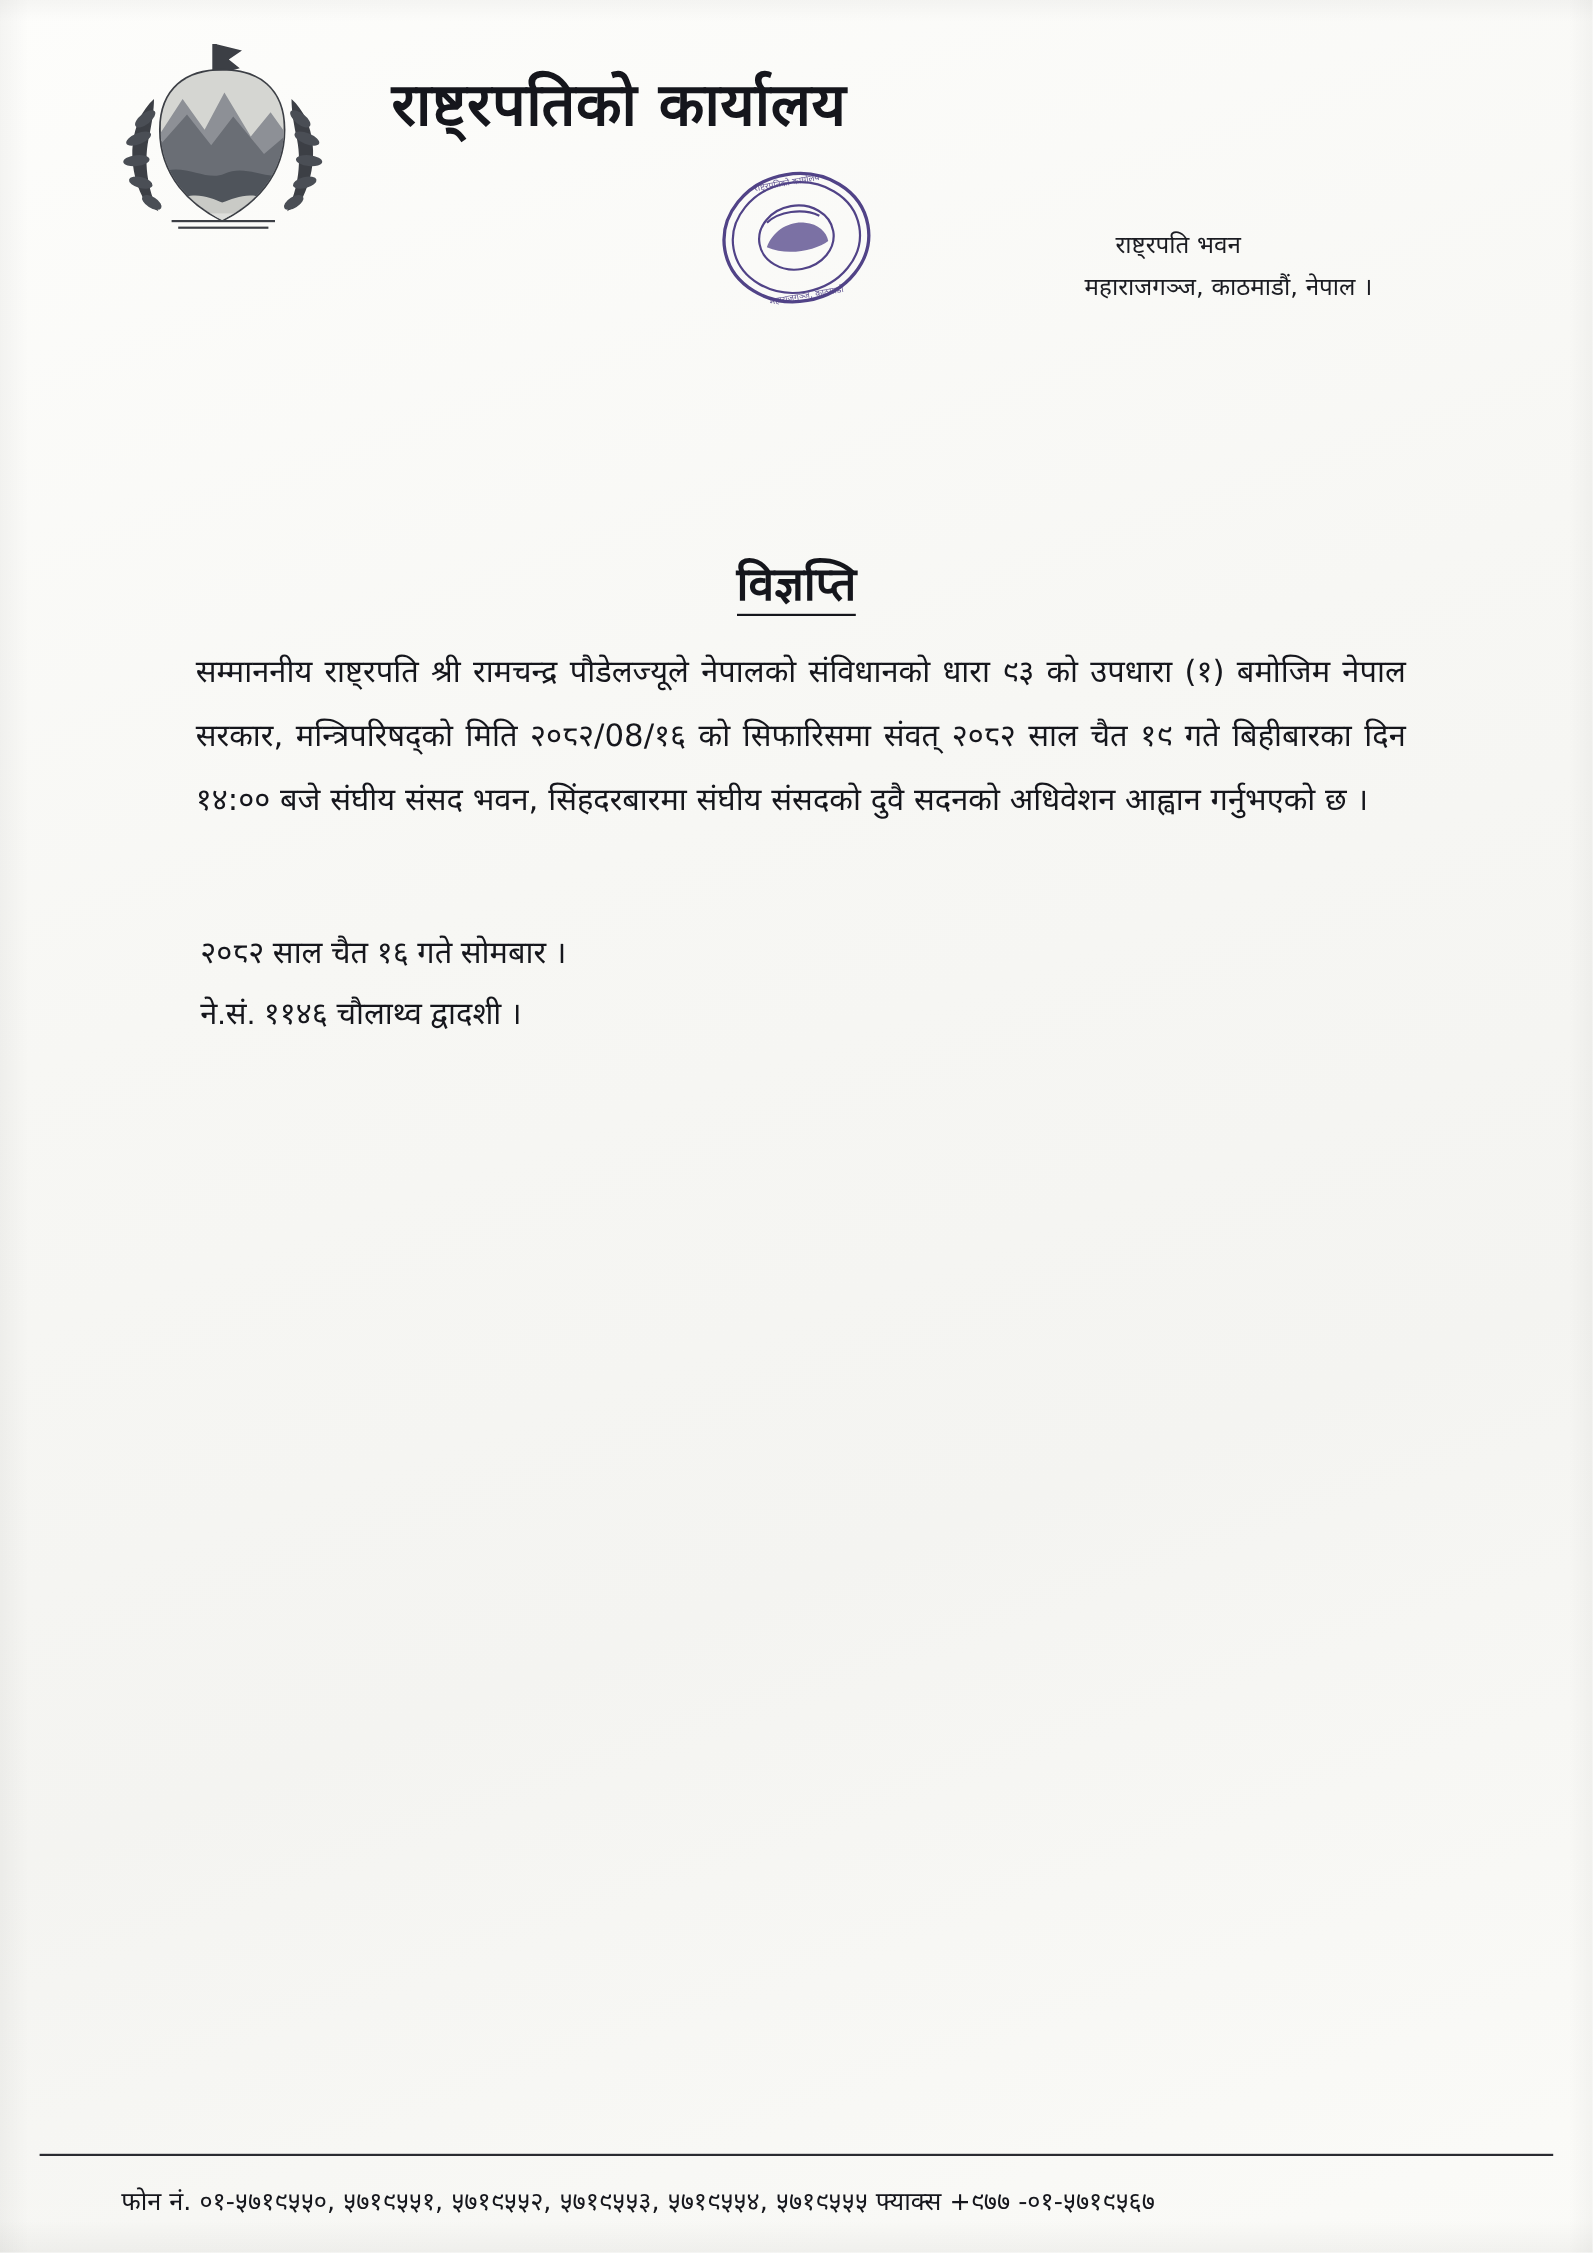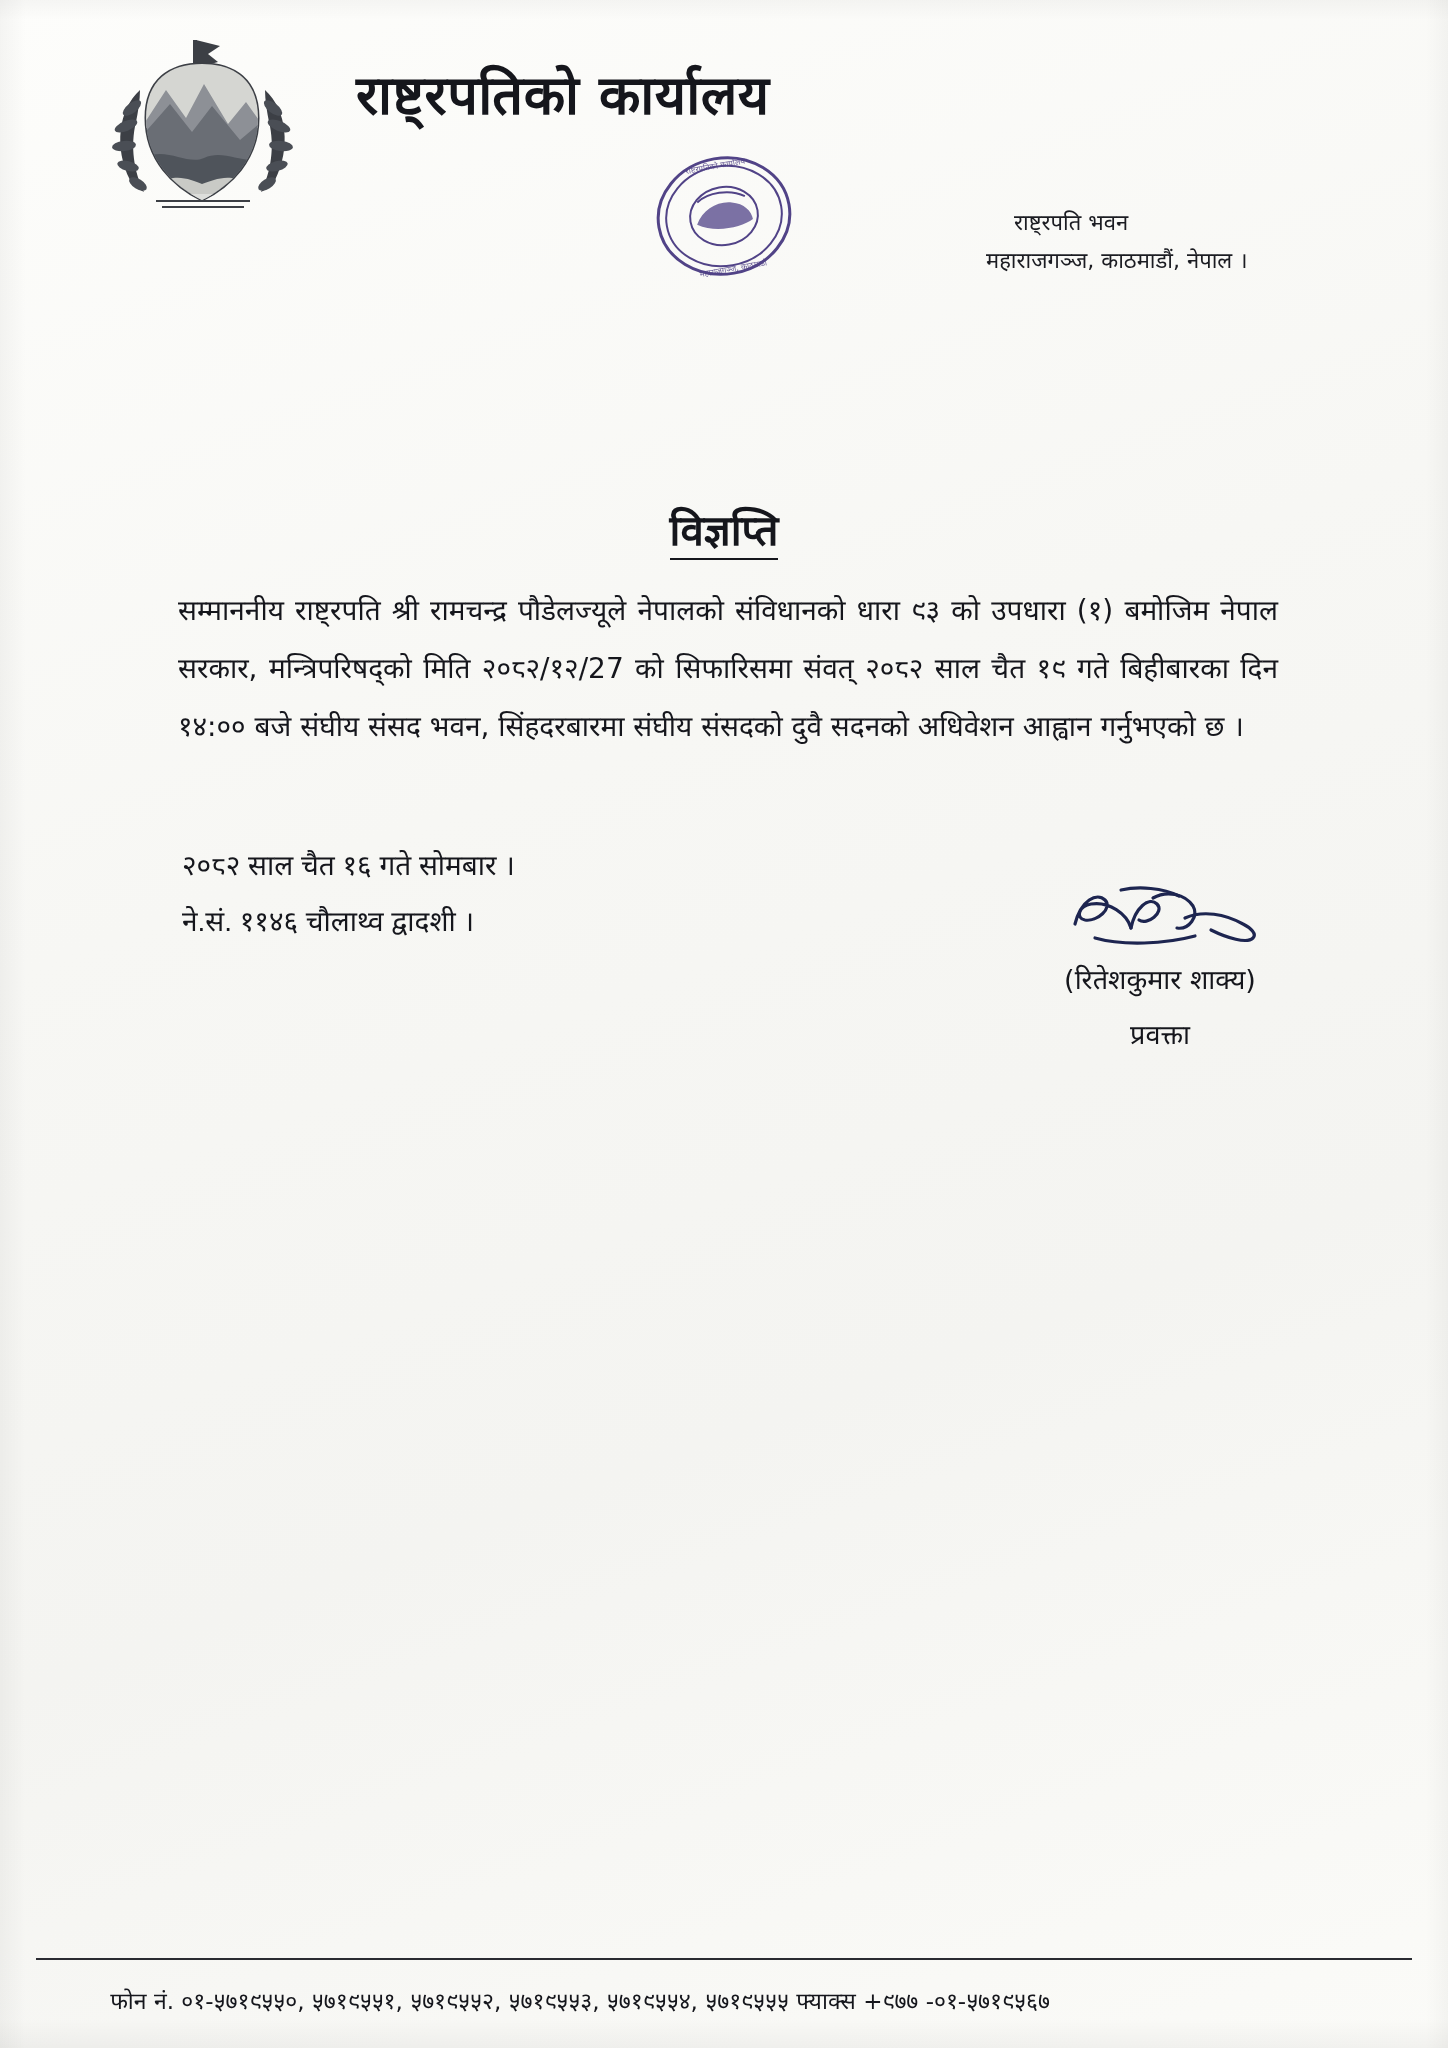--- a/index.html
+++ b/index.html
@@ -262,39 +262,23 @@
     </div>
 
     <div class="addr-line1">राष्ट्रपति भवन</div>
     <div class="addr-line2">महाराजगञ्ज, काठमाडौं, नेपाल ।</div>
   </div>
 
   <div class="notice-heading">
     <span class="u">विज्ञप्ति</span>
   </div>
 
-  <div class="body-text">सम्माननीय राष्ट्रपति श्री रामचन्द्र पौडेलज्यूले नेपालको संविधानको धारा ९३ को उपधारा (१) बमोजिम नेपाल सरकार, मन्त्रिपरिषद्को मिति २०८२/१२/27 को सिफारिसमा संवत् २०८२ साल चैत १९ गते बिहीबारका दिन १४:०० बजे संघीय संसद भवन, सिंहदरबारमा संघीय संसदको दुवै सदनको अधिवेशन आह्वान गर्नुभएको छ ।</div>
+  <div class="body-text">सम्माननीय राष्ट्रपति श्री रामचन्द्र पौडेलज्यूले नेपालको संविधानको धारा ९३ को उपधारा (१) बमोजिम नेपाल सरकार, मन्त्रिपरिषद्को मिति २०८२/08/१६ को सिफारिसमा संवत् २०८२ साल चैत १९ गते बिहीबारका दिन १४:०० बजे संघीय संसद भवन, सिंहदरबारमा संघीय संसदको दुवै सदनको अधिवेशन आह्वान गर्नुभएको छ ।</div>
 
   <div class="date-block">
     <div>२०८२ साल चैत १६ गते सोमबार ।</div>
     <div>ने.सं. ११४६ चौलाथ्व द्वादशी ।</div>
   </div>
 
-  <div class="signature-area">
-    <div class="sign-scribble">
-      <svg width="250" height="78" viewBox="0 0 250 78" xmlns="http://www.w3.org/2000/svg">
-        <g fill="none" stroke="#1d2550" stroke-width="3.2" stroke-linecap="round" stroke-linejoin="round">
-          <path d="M40 44 C46 20 62 12 70 20 C78 28 62 42 50 40 C40 38 44 26 56 24 C74 21 92 34 96 48"></path>
-          <path d="M96 48 C100 28 114 16 122 24 C130 32 112 46 104 40"></path>
-          <path d="M118 18 C132 10 150 14 158 26 C164 36 154 50 142 48"></path>
-          <path d="M86 10 C104 6 128 8 144 16"></path>
-          <path d="M150 38 C168 30 190 34 208 44 C216 48 222 54 218 58 C212 64 192 58 176 50"></path>
-          <path d="M60 58 C88 66 130 64 160 56"></path>
-        </g>
-      </svg>
-    </div>
-    <div class="signer-name">(रितेशकुमार शाक्य)</div>
-    <div class="signer-title">प्रवक्ता</div>
-  </div>
 
   <div class="footer-rule"></div>
   <div class="footer-text">फोन नं. ०१-५७१९५५०, ५७१९५५१, ५७१९५५२, ५७१९५५३, ५७१९५५४, ५७१९५५५ फ्याक्स +९७७ -०१-५७१९५६७</div>
 </div>
 
 </body></html>

